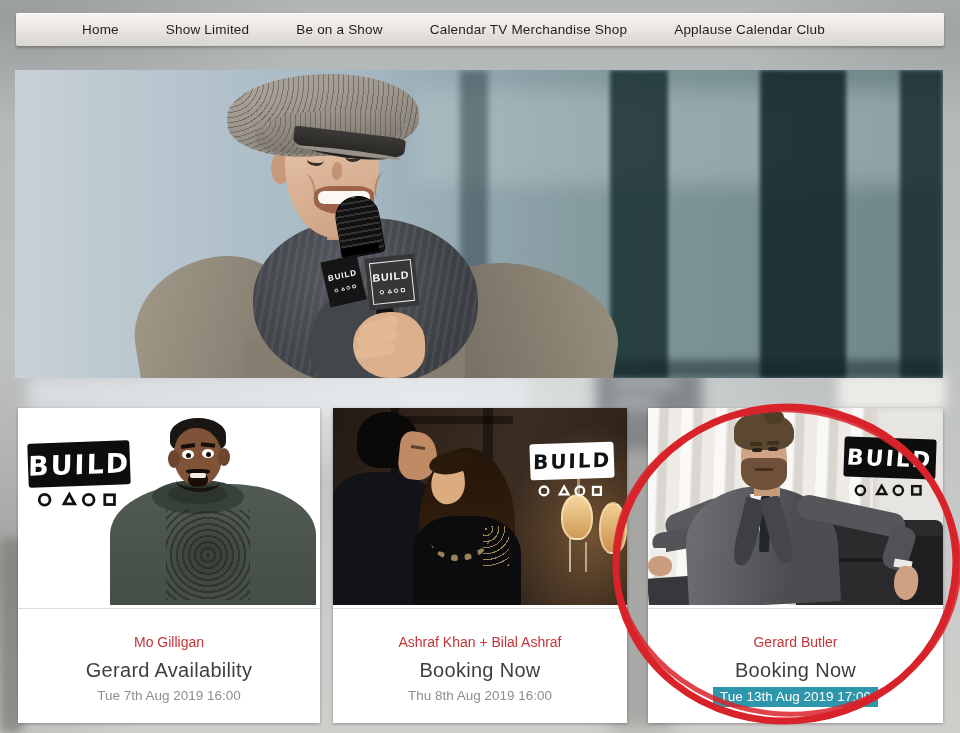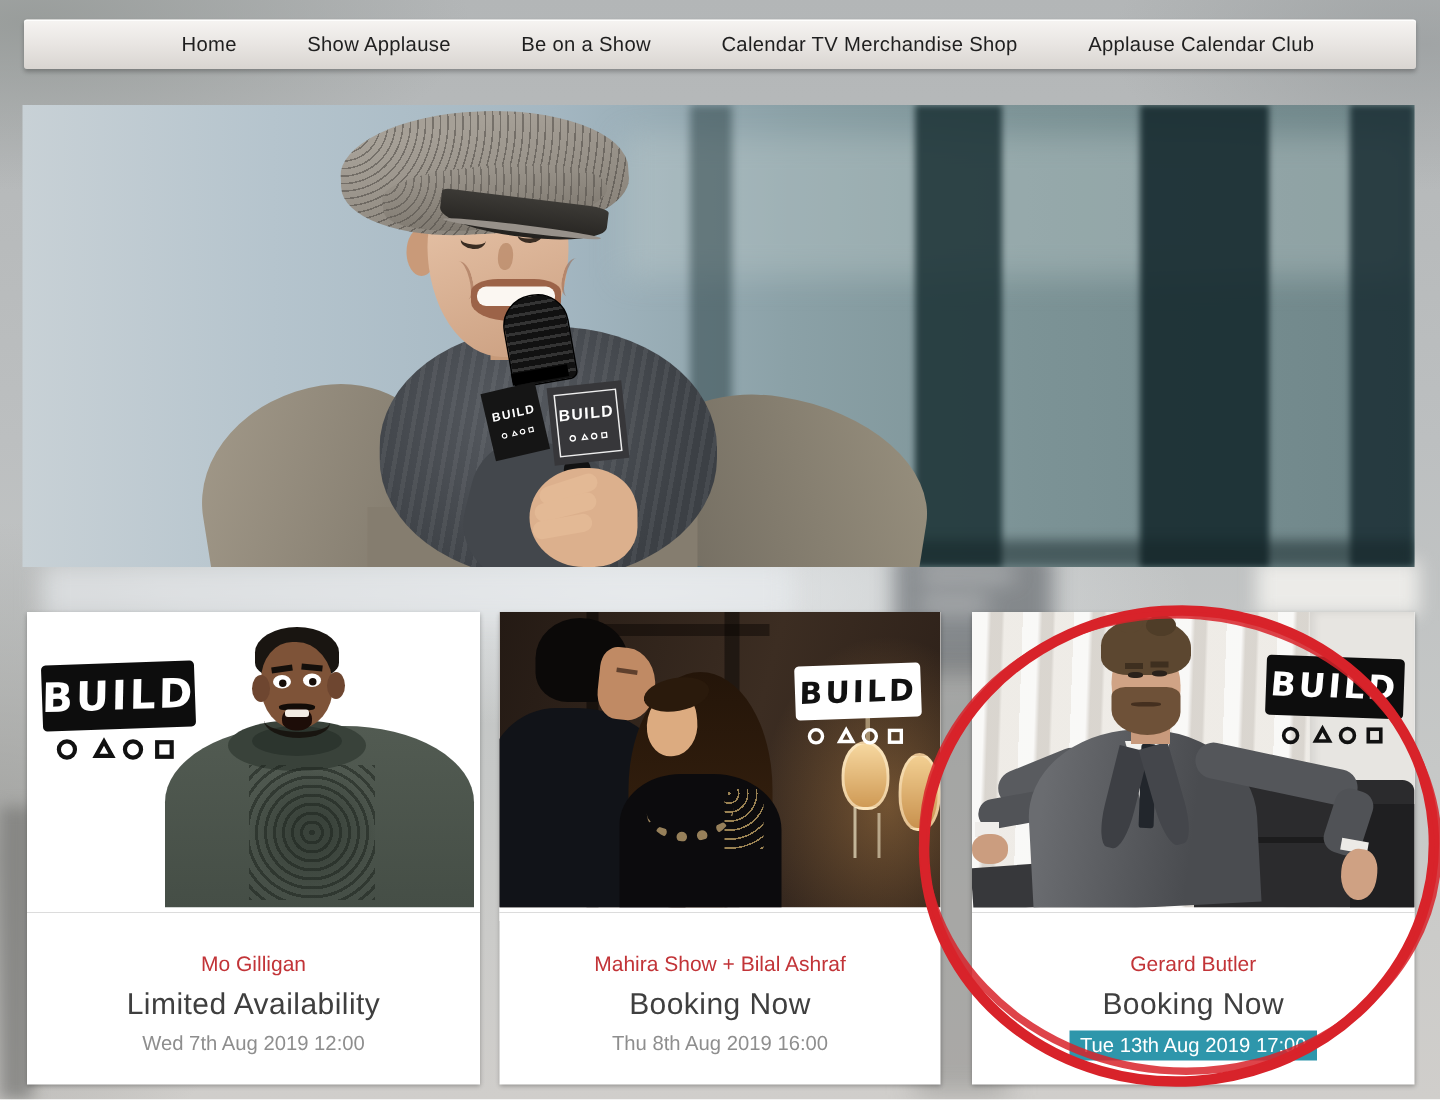--- a/index.html
+++ b/index.html
@@ -18,21 +18,21 @@
   .bg-streak{position:absolute;left:18px;width:62px;height:6px;background:rgba(255,255,255,.55);}
   .bg-curtain{left:838px;top:374px;width:108px;height:36px;background:rgba(243,242,239,.85);filter:blur(6px);}
   .bg-colgap{left:610px;top:438px;width:62px;height:292px;background:rgba(124,125,123,.45);filter:blur(9px);}
   .bg-leftdark{left:0;top:538px;width:22px;height:195px;background:rgba(128,128,125,.8);filter:blur(5px);}
   .bg-midlight{left:28px;top:376px;width:500px;height:38px;background:rgba(231,234,237,.7);filter:blur(8px);}
 
   
   .nav{position:absolute;left:16px;top:13px;width:928px;height:33px;border-radius:2px;
     background:linear-gradient(180deg,#f6f4f2 0,#eae7e4 45%,#d9d5d1 100%);
     box-shadow:0 2px 3px rgba(0,0,0,.25), inset 0 1px 0 rgba(255,255,255,.85);
-    display:flex;align-items:center;padding-left:105px;gap:47px;box-sizing:border-box;}
+    display:flex;align-items:center;padding-left:66px;gap:47px;box-sizing:border-box;}
   .nav a{font-size:13.5px;color:#1f1f1f;text-decoration:none;letter-spacing:.2px;white-space:nowrap;cursor:pointer;}
 
   
   .hero{position:absolute;left:15px;top:70px;width:928px;height:308px;overflow:hidden;cursor:pointer;
     background:linear-gradient(90deg,#c8d1d6 0,#b5c4cd 18%,#a4b7c2 38%,#8ba1a7 55%,#7c9396 72%,#6f8689 100%);}
   .hel{position:absolute;}
   .h-band{left:400px;top:20px;width:528px;height:95px;background:rgba(192,206,206,.38);filter:blur(10px);}
   .h-bar{top:0;height:308px;filter:blur(2px);}
   .h-b1{left:445px;width:28px;background:rgba(35,58,62,.5);filter:blur(3px);}
   .h-b2{left:595px;width:58px;background:rgba(26,48,52,.85);}
@@ -193,21 +193,21 @@
       <div class="bg-streak" style="top:14px"></div>
       <div class="bg-streak" style="top:34px;width:44px"></div>
     </div>
     <div class="bgel bg-curtain"></div>
     <div class="bgel bg-colgap"></div>
     <div class="bgel bg-leftdark"></div>
   </div>
 
   <nav class="nav">
     <a>Home</a>
-    <a>Show Applause</a>
+    <a>Show Limited</a>
     <a>Be on a Show</a>
     <a>Calendar TV Merchandise Shop</a>
     <a>Applause Calendar Club</a>
   </nav>
 
   <div class="hero">
     <div class="hel h-band"></div>
     <div class="hel h-bar h-b1"></div>
     <div class="hel h-bar h-b2"></div>
     <div class="hel h-bar h-b3"></div>
@@ -295,22 +295,22 @@
         <div class="cel c1-pR"></div>
         <div class="cel c1-jaw"></div>
         <div class="cel c1-must"></div>
         <div class="cel c1-mouth"></div>
         <div class="cel c1-teeth"></div>
       </div>
     </div>
     <div class="divider"></div>
     <div class="txtp">
       <p class="guest">Mo Gilligan</p>
-      <p class="status">Limited Availability</p>
-      <p class="dt">Wed 7th Aug 2019 12:00</p>
+      <p class="status">Gerard Availability</p>
+      <p class="dt">Tue 7th Aug 2019 16:00</p>
     </div>
   </div>
 
   <div class="card" id="card2">
     <div class="imgp">
       <div class="cel c2-bg"></div>
       <div class="cel c2-fr1"></div>
       <div class="cel c2-fr2"></div>
       <div class="cel c2-fr3"></div>
       <div>
@@ -337,21 +337,21 @@
         <svg class="shp" viewBox="0 0 80 16" width="70" style="color:#fff">
           <circle cx="8" cy="9" r="5"></circle>
             <polygon points="26,13 36,13 31,4"></polygon>
             <circle cx="49" cy="9" r="5"></circle>
             <rect x="64" y="4.5" width="9" height="9"></rect>
         </svg>
       </div>
     </div>
     <div class="divider"></div>
     <div class="txtp">
-      <p class="guest">Mahira Show + Bilal Ashraf</p>
+      <p class="guest">Ashraf Khan + Bilal Ashraf</p>
       <p class="status">Booking Now</p>
       <p class="dt">Thu 8th Aug 2019 16:00</p>
     </div>
   </div>
 
   <div class="card" id="card3">
     <div class="imgp">
       <div class="cel c3-bg"></div>
       <div class="cel c3-right"></div>
       <div>

